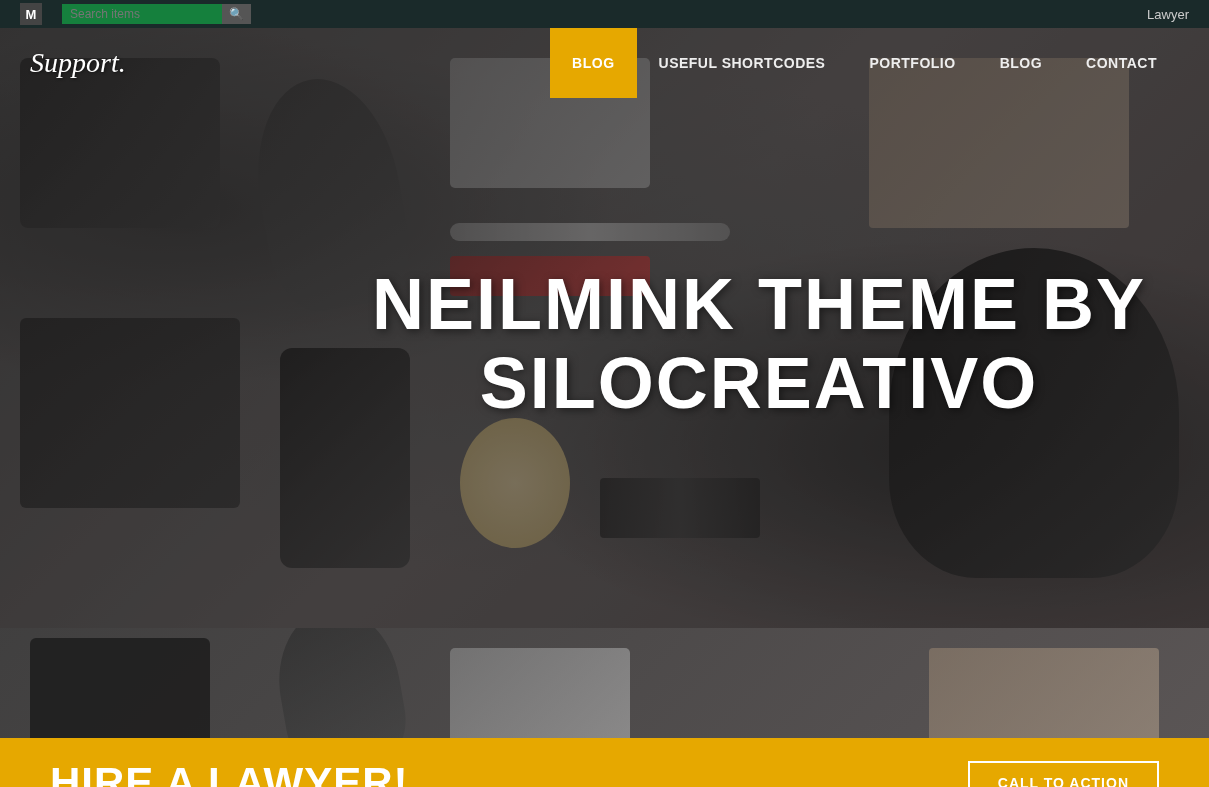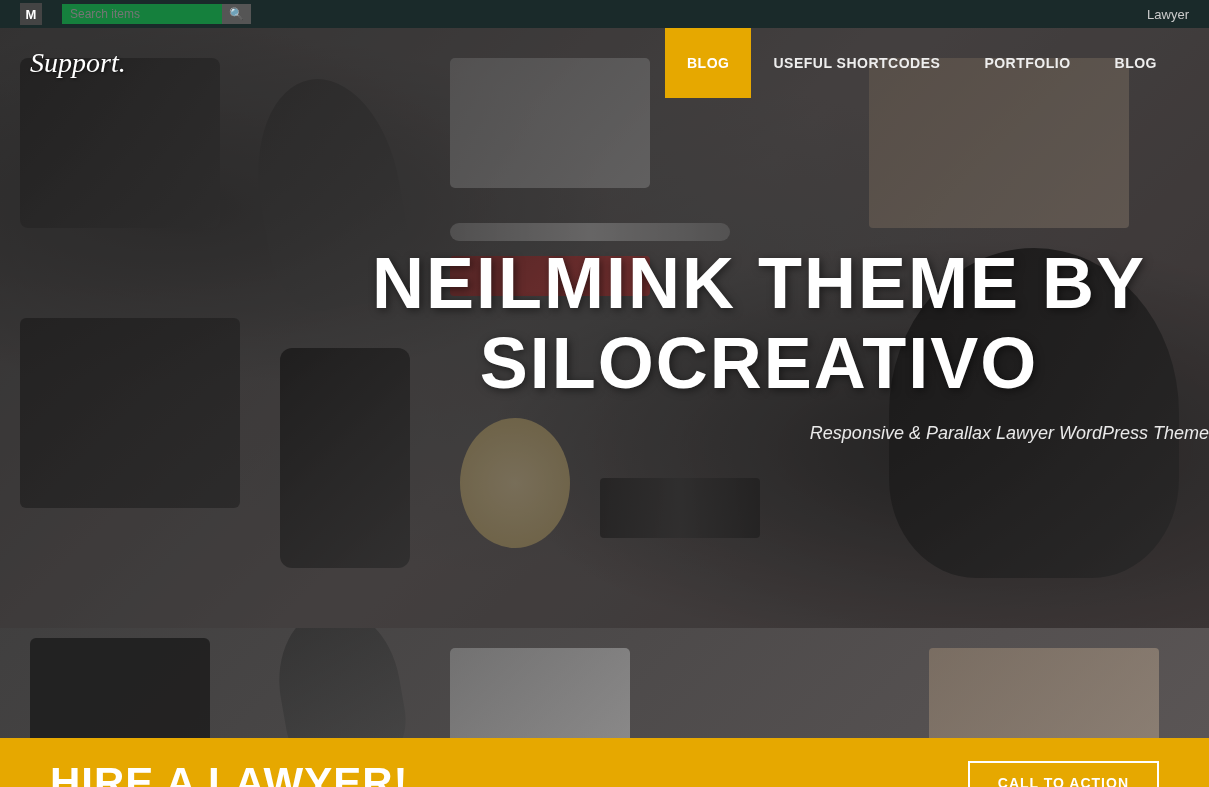--- a/index.html
+++ b/index.html
@@ -375,41 +375,41 @@
 
 <div class="hero">
 
   <div class="main-nav" style="background: rgba(255,255,255,0.0); position: absolute; top: 0; left: 0; right: 0; z-index: 20;">
     <div class="logo">Support.</div>
     <div class="nav-links">
       <a class="nav-link active" style="background:#e6a800; color:white;">BLOG</a>
       <a class="nav-link" style="color:#eee;">USEFUL SHORTCODES</a>
       <a class="nav-link" style="color:#eee;">PORTFOLIO</a>
       <a class="nav-link" style="color:#eee;">BLOG</a>
+      <a class="nav-link" style="color:#eee;">CONTACT</a>
     </div>
   </div>
 
   <div class="hero-bg">
     <div class="hero-items">
       <div class="item-wallet-tl"></div>
       <div class="item-sunglasses"></div>
       <div class="item-bowtie"></div>
       <div class="item-notebook"></div>
       <div class="item-pen"></div>
       <div class="item-redcase"></div>
       <div class="item-wallet-bl"></div>
       <div class="item-phone"></div>
       <div class="item-watch"></div>
       <div class="item-glasses"></div>
       <div class="item-headphones"></div>
     </div>
     <div class="hero-overlay"></div>
     <div class="hero-content">
       <h1 class="hero-title">NEILMINK THEME BY SILOCREATIVO</h1>
-      <p class="hero-subtitle">Responsive &amp; Parallax Lawyer WordPress Theme</p>
     </div>
   </div>
 </div>
 
 <div class="hero-bottom-peek">
   <div class="peek-wallet"></div>
   <div class="peek-sunglasses"></div>
   <div class="peek-bowtie"></div>
   <div class="peek-notebook"></div>
 </div>

